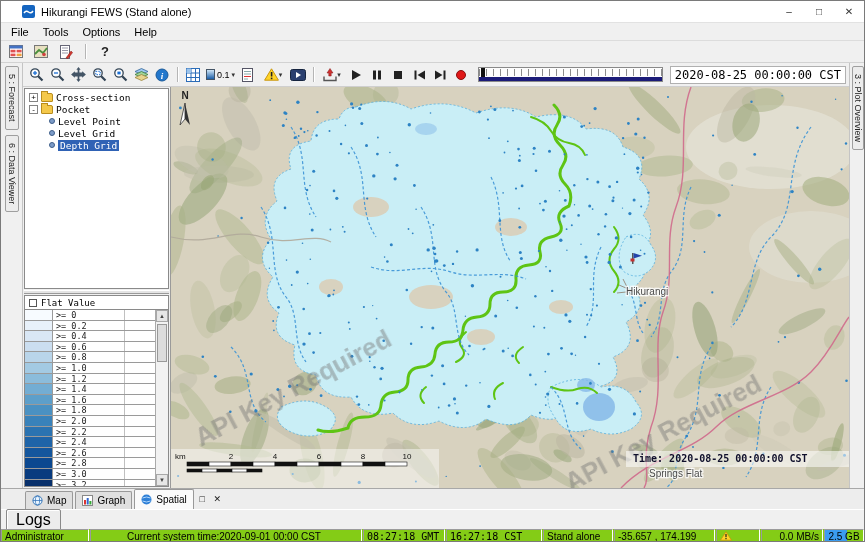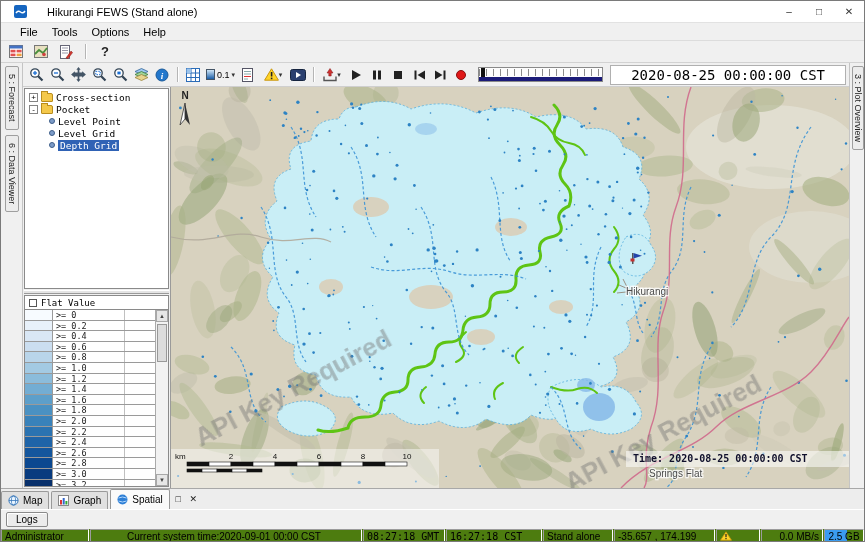--- a/index.html
+++ b/index.html
@@ -3,30 +3,30 @@
 <meta charset="utf-8">
 <style>
   * { box-sizing: border-box; margin: 0; padding: 0; }
   body { background: #c8c8c8; font-family: "Liberation Sans", sans-serif; }
   #app { position: relative; width: 865px; height: 542px; background: #f0f0f0;
          border: 1px solid #7a7a7a; overflow: hidden; font-size: 11px; color: #000; }
   .mono { font-family: "DejaVu Sans Mono", monospace; }
 
   
   .titlebar { position: absolute; left: 0; top: 0; width: 100%; height: 22px;
-              background: #ffffff; display: flex; align-items: center; gap: 20px;
-              padding-left: 12px; border-bottom: 1px solid #e2e2e2; }
+              background: #ffffff; display: flex; align-items: center; gap: 6px;
+              padding-left: 20px; border-bottom: 1px solid #e2e2e2; }
   .title-text { font-size: 11px; }
   .win-controls { margin-left: auto; display: flex; height: 100%; }
   .win-btn { width: 30px; height: 100%; display: flex; align-items: center;
              justify-content: center; font-size: 10px; color: #333; }
 
   
   .menubar { position: absolute; left: 0; top: 22px; width: 100%; height: 18px;
-             display: flex; align-items: center; padding: 0 12px;
+             display: flex; align-items: center; padding: 0 3px;
              background: #f0f0f0; border-bottom: 1px solid #dcdcdc; }
   .menu-item { padding: 1px 7px; }
 
   
   .toolbar1 { position: absolute; left: 0; top: 40px; width: 100%; height: 22px;
               display: flex; align-items: center; gap: 5px; padding: 0 5px;
               border-bottom: 1px solid #d2d2d2; }
   .tbtn { width: 20px; height: 20px; display: flex; align-items: center;
           justify-content: center; flex: none; }
   .tb-sep { width: 1px; height: 15px; background: #b5b5b5; box-shadow: 1px 0 0 #fff;
@@ -54,22 +54,22 @@
                      background: linear-gradient(#cfe6f7, #1b5ea8); }
   .interval-value { font-size: 9px; }
   .dd-arrow { font-size: 7px; color: #333; }
   .timeline { flex: 1; height: 15px; margin: 0 6px; position: relative;
               background: #fdfdfd; border: 1px solid #8a8a8a; }
   .timeline .ticks { position: absolute; left: 0; right: 0; top: 1px; height: 7px;
                      background: repeating-linear-gradient(to right, #666 0 1px, transparent 1px 7px);
                      opacity: .75; }
   .timeline .bar { position: absolute; left: 0; right: 0; bottom: 0; height: 4px; background: #1b1b78; }
   .timeline .marker { position: absolute; left: 2px; top: 0; width: 4px; height: 9px; background: #111; }
-  .toolbar-date { font-family: "DejaVu Sans Mono", monospace; font-size: 14px;
-                  background: #fff; border: 1px solid #b0b0b0; padding: 1px 20px;
+  .toolbar-date { font-family: "DejaVu Sans Mono", monospace; font-size: 12px;
+                  background: #fff; border: 1px solid #b0b0b0; padding: 1px 4px;
                   white-space: nowrap; flex: none; }
 
   
   .left-panel { position: absolute; left: 22px; top: 86px; width: 148px; height: 401px;
                 background: #f0f0f0; border-right: 1px solid #9a9a9a;
                 display: flex; flex-direction: column; padding: 1px; }
   .tree-panel { height: 201px; background: #fff; border: 1px solid #8a8a8a;
                 font-family: "DejaVu Sans Mono", monospace; font-size: 9.5px;
                 padding-top: 2px; overflow: hidden; }
   .tree-row { display: flex; align-items: center; gap: 3px; height: 12px;
@@ -110,38 +110,38 @@
   .sb-thumb { position: absolute; left: 1px; right: 1px; top: 2px; height: 38px;
               background: #dcdcdc; border: 1px solid #999; }
 
   
   .map-area { position: absolute; left: 170px; top: 86px; width: 678px; height: 401px;
               overflow: hidden; background: #d8d2bf; }
 
   
   .bottom-tabbar { position: absolute; left: 0; top: 487px; width: 100%; height: 21px;
                    background: #ededed; border-top: 1px solid #a8a8a8; display: flex;
-                   align-items: flex-end; gap: 2px; }
+                   align-items: flex-end; gap: 2px; padding-left: 24px; }
   .btab { display: flex; align-items: center; gap: 4px; height: 18px; padding: 0 6px;
           border: 1px solid #999; border-bottom: none; border-radius: 2px 2px 0 0;
           background: #e0e0e0; font-size: 10px; }
   .btab.active { background: #fafafa; height: 20px; }
   .panel-ctl { width: 13px; height: 14px; display: flex; align-items: center;
                justify-content: center; font-size: 9px; color: #222; margin-bottom: 3px; }
 
   
   .logs-row { position: absolute; left: 0; top: 508px; width: 100%; height: 20px;
               background: #f0f0f0; display: flex; align-items: center; padding-left: 5px;
               border-top: 1px solid #fff; }
-  .logs-btn { font-size: 10px; padding: 1px 9px; background: #ececec;
+  .logs-btn { font-size: 16px; padding: 1px 9px; background: #ececec;
               border: 1px solid #8a8a8a; border-radius: 2px; box-shadow: inset 1px 1px 0 #fff; }
 
   
   .statusbar { position: absolute; left: 0; top: 528px; width: 100%; height: 14px;
-               display: flex; background: #4d7c0f; font-size: 10px; }
+               display: flex; background: #84cc16; font-size: 10px; }
   .status-cell { border: 1px solid; border-color: #9b9b9b #ffffff #ffffff #9b9b9b;
                  margin-right: 1px; padding: 0 3px; display: flex; align-items: center;
                  white-space: nowrap; overflow: hidden; line-height: 11px; flex: none; }
   .w-user { width: 88px; } .w-sys { width: 272px; padding-left: 36px; } .w-gmt { width: 82px; }
   .w-cst { width: 96px; } .w-mode { width: 70px; } .w-coord { width: 101px; }
   .w-warn { width: 44px; } .w-net { width: 62px; justify-content: flex-end; }
   .w-mem { flex: 1; position: relative; margin-right: 0; justify-content: center; }
   .mem-fill { position: absolute; left: 0; top: 0; bottom: 0; width: 58%; background: #3b9cf0; }
   .mem-text { position: relative; z-index: 1; }
 </style>

